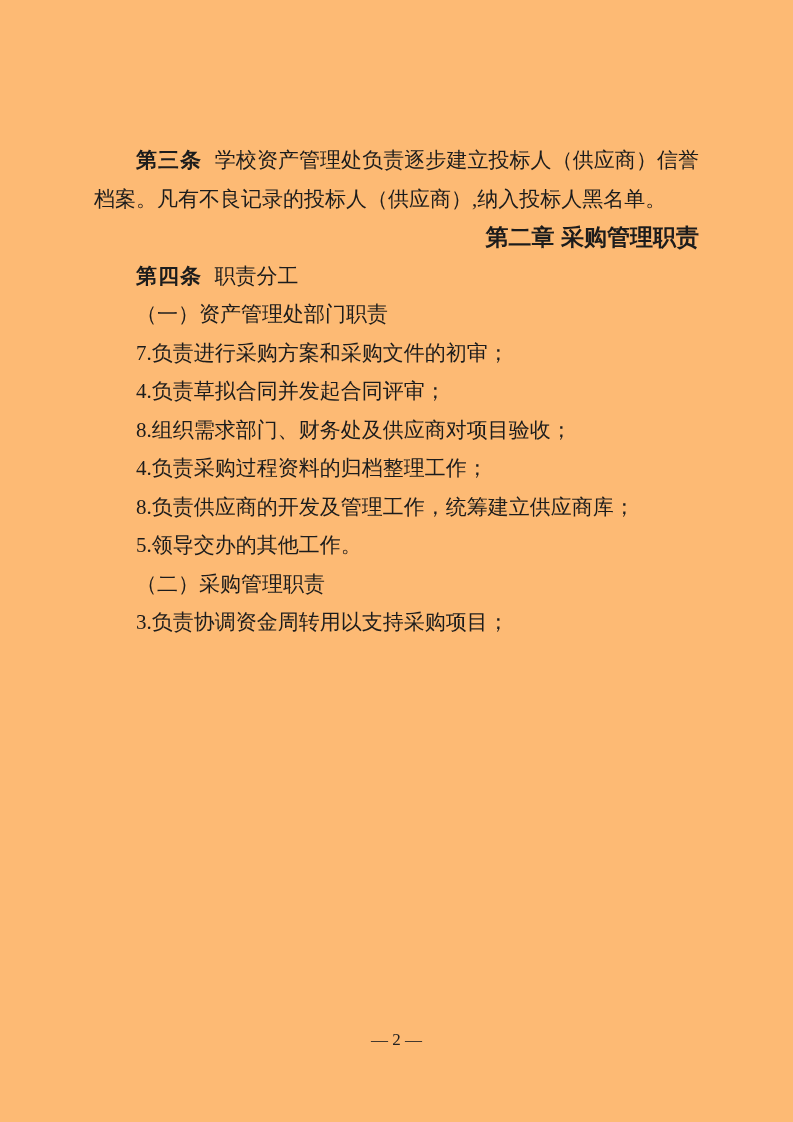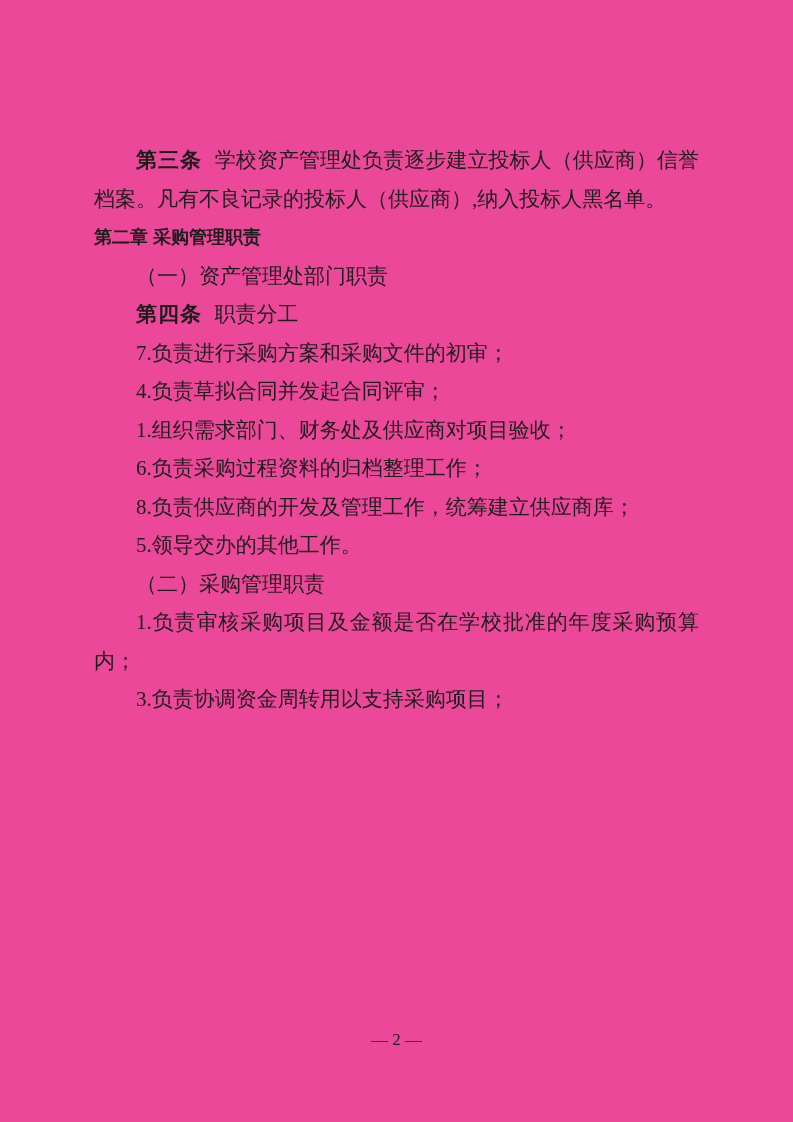--- a/index.html
+++ b/index.html
@@ -4,21 +4,21 @@
 <style>
   html, body {
     margin: 0;
     padding: 0;
     background: #ffffff;
   }
   .page {
     position: relative;
     width: 793px;
     height: 1122px;
-    background: #ec4899;
+    background: #fdba74;
     overflow: hidden;
     font-family: "Liberation Serif", serif;
     color: #1c1c1c;
   }
   .content {
     position: absolute;
     left: 94px;
     top: 141px;
     width: 605px;
     font-size: 21px;
@@ -32,24 +32,24 @@
   }
   .article-label {
     font-family: "Liberation Sans", sans-serif;
     font-weight: 700;
     margin-right: 0.6em;
     letter-spacing: 1px;
   }
   .chapter {
     margin: 0;
     text-indent: 0;
-    text-align: left;
+    text-align: right;
     font-family: "Liberation Sans", sans-serif;
     font-weight: 700;
-    font-size: 18px;
+    font-size: 23px;
   }
   .page-number {
     position: absolute;
     top: 1028px;
     left: 0;
     width: 100%;
     text-align: center;
     font-size: 17px;
     line-height: 24px;
     color: #222222;
@@ -59,32 +59,31 @@
 </head>
 <body>
 
 <div class="page">
   <div class="content">
 
     <p class="para"><span class="article-label">第三条</span><span>学校资产管理处负责逐步建立投标人（供应商）信誉档案。凡有不良记录的投标人（供应商）,纳入投标人黑名单。</span></p>
 
     <p class="chapter">第二章 采购管理职责</p>
 
+    <p class="para"><span class="article-label">第四条</span><span>职责分工</span></p>
+
     <p class="para">（一）资产管理处部门职责</p>
-
-    <p class="para"><span class="article-label">第四条</span><span>职责分工</span></p>
 
     <p class="para">7.负责进行采购方案和采购文件的初审；</p>
     <p class="para">4.负责草拟合同并发起合同评审；</p>
-    <p class="para">1.组织需求部门、财务处及供应商对项目验收；</p>
-    <p class="para">6.负责采购过程资料的归档整理工作；</p>
+    <p class="para">8.组织需求部门、财务处及供应商对项目验收；</p>
+    <p class="para">4.负责采购过程资料的归档整理工作；</p>
     <p class="para">8.负责供应商的开发及管理工作，统筹建立供应商库；</p>
     <p class="para">5.领导交办的其他工作。</p>
 
     <p class="para">（二）采购管理职责</p>
 
-    <p class="para">1.负责审核采购项目及金额是否在学校批准的年度采购预算内；</p>
     <p class="para">3.负责协调资金周转用以支持采购项目；</p>
 
   </div>
 
   <div class="page-number">— 2 —</div>
 </div>
 
 </body></html>

